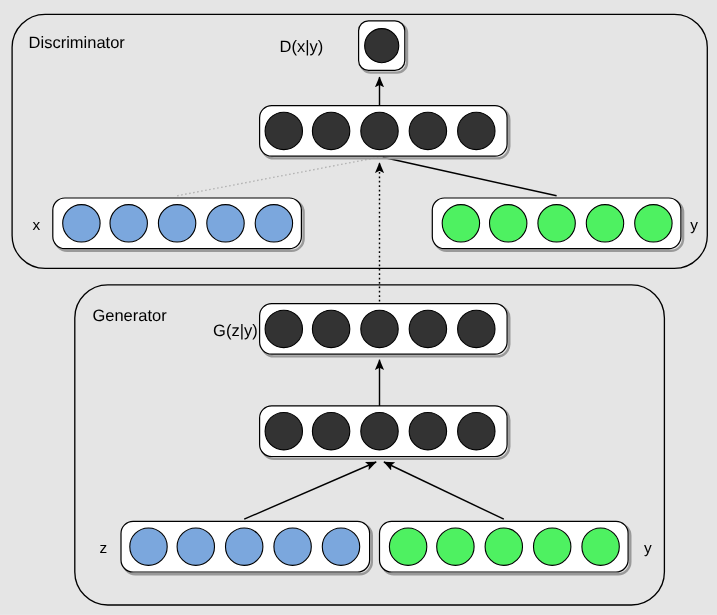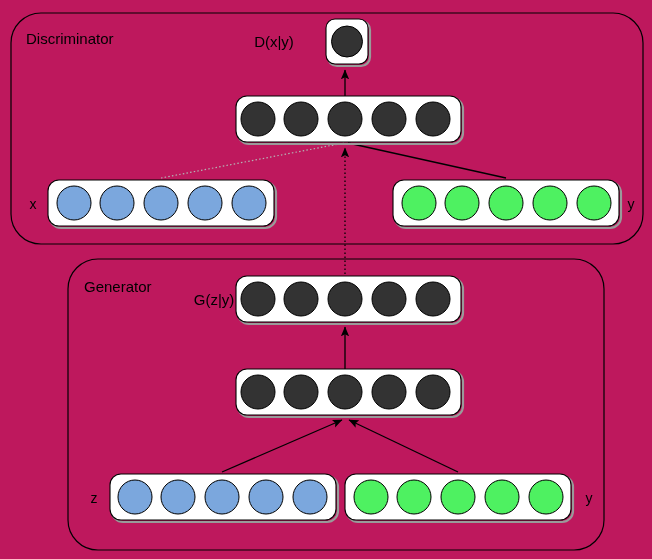--- a/index.html
+++ b/index.html
@@ -7,21 +7,21 @@
     padding: 0;
     background: #ffffff;
   }
   body {
     font-family: "Liberation Sans", sans-serif;
   }
   #canvas {
     position: relative;
     width: 652px;
     height: 559px;
-    background: #be185d;
+    background: #e5e5e5;
     overflow: hidden;
   }
   #diagram-svg {
     position: absolute;
     left: 0;
     top: 0;
     width: 652px;
     height: 559px;
   }
   .module-label {

